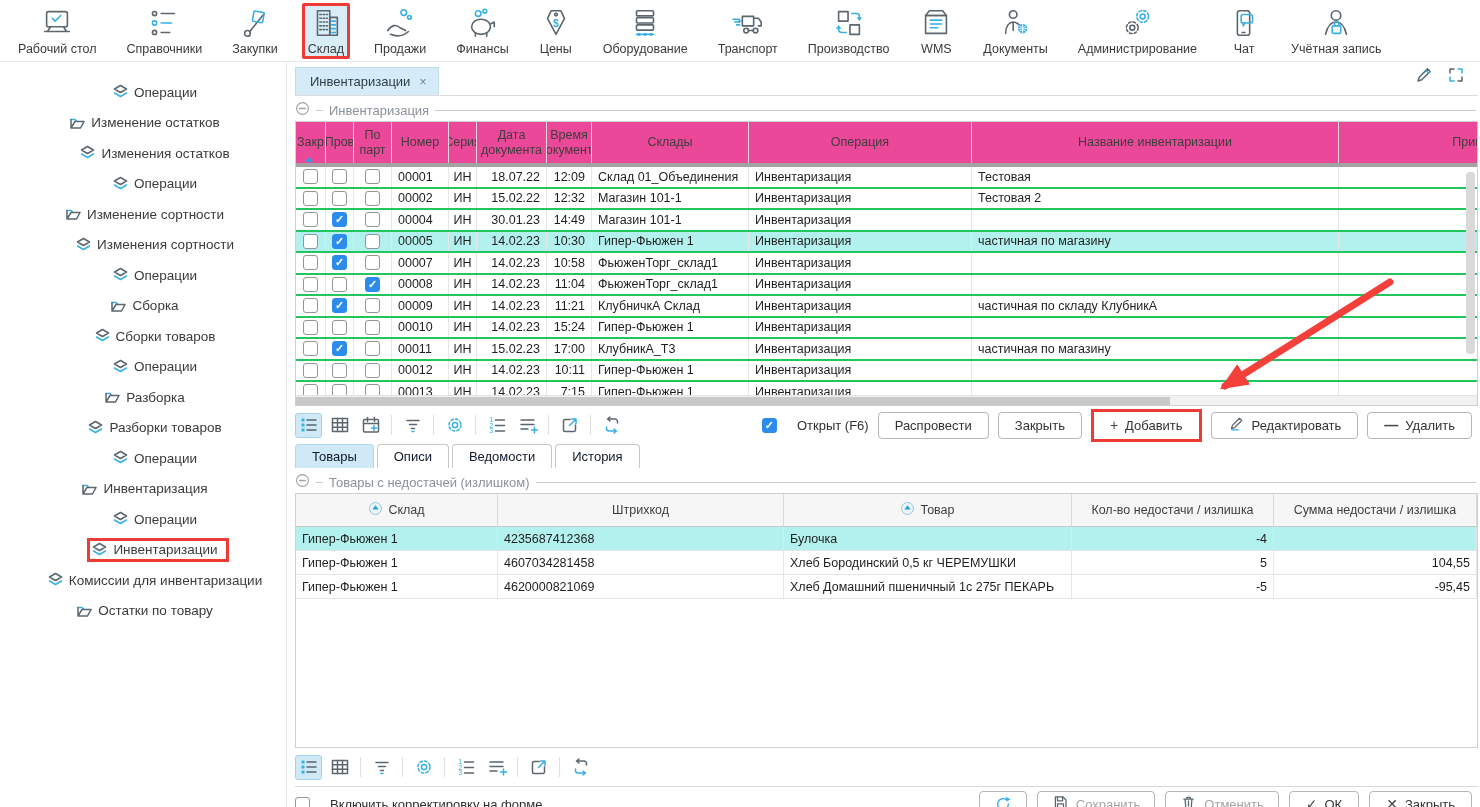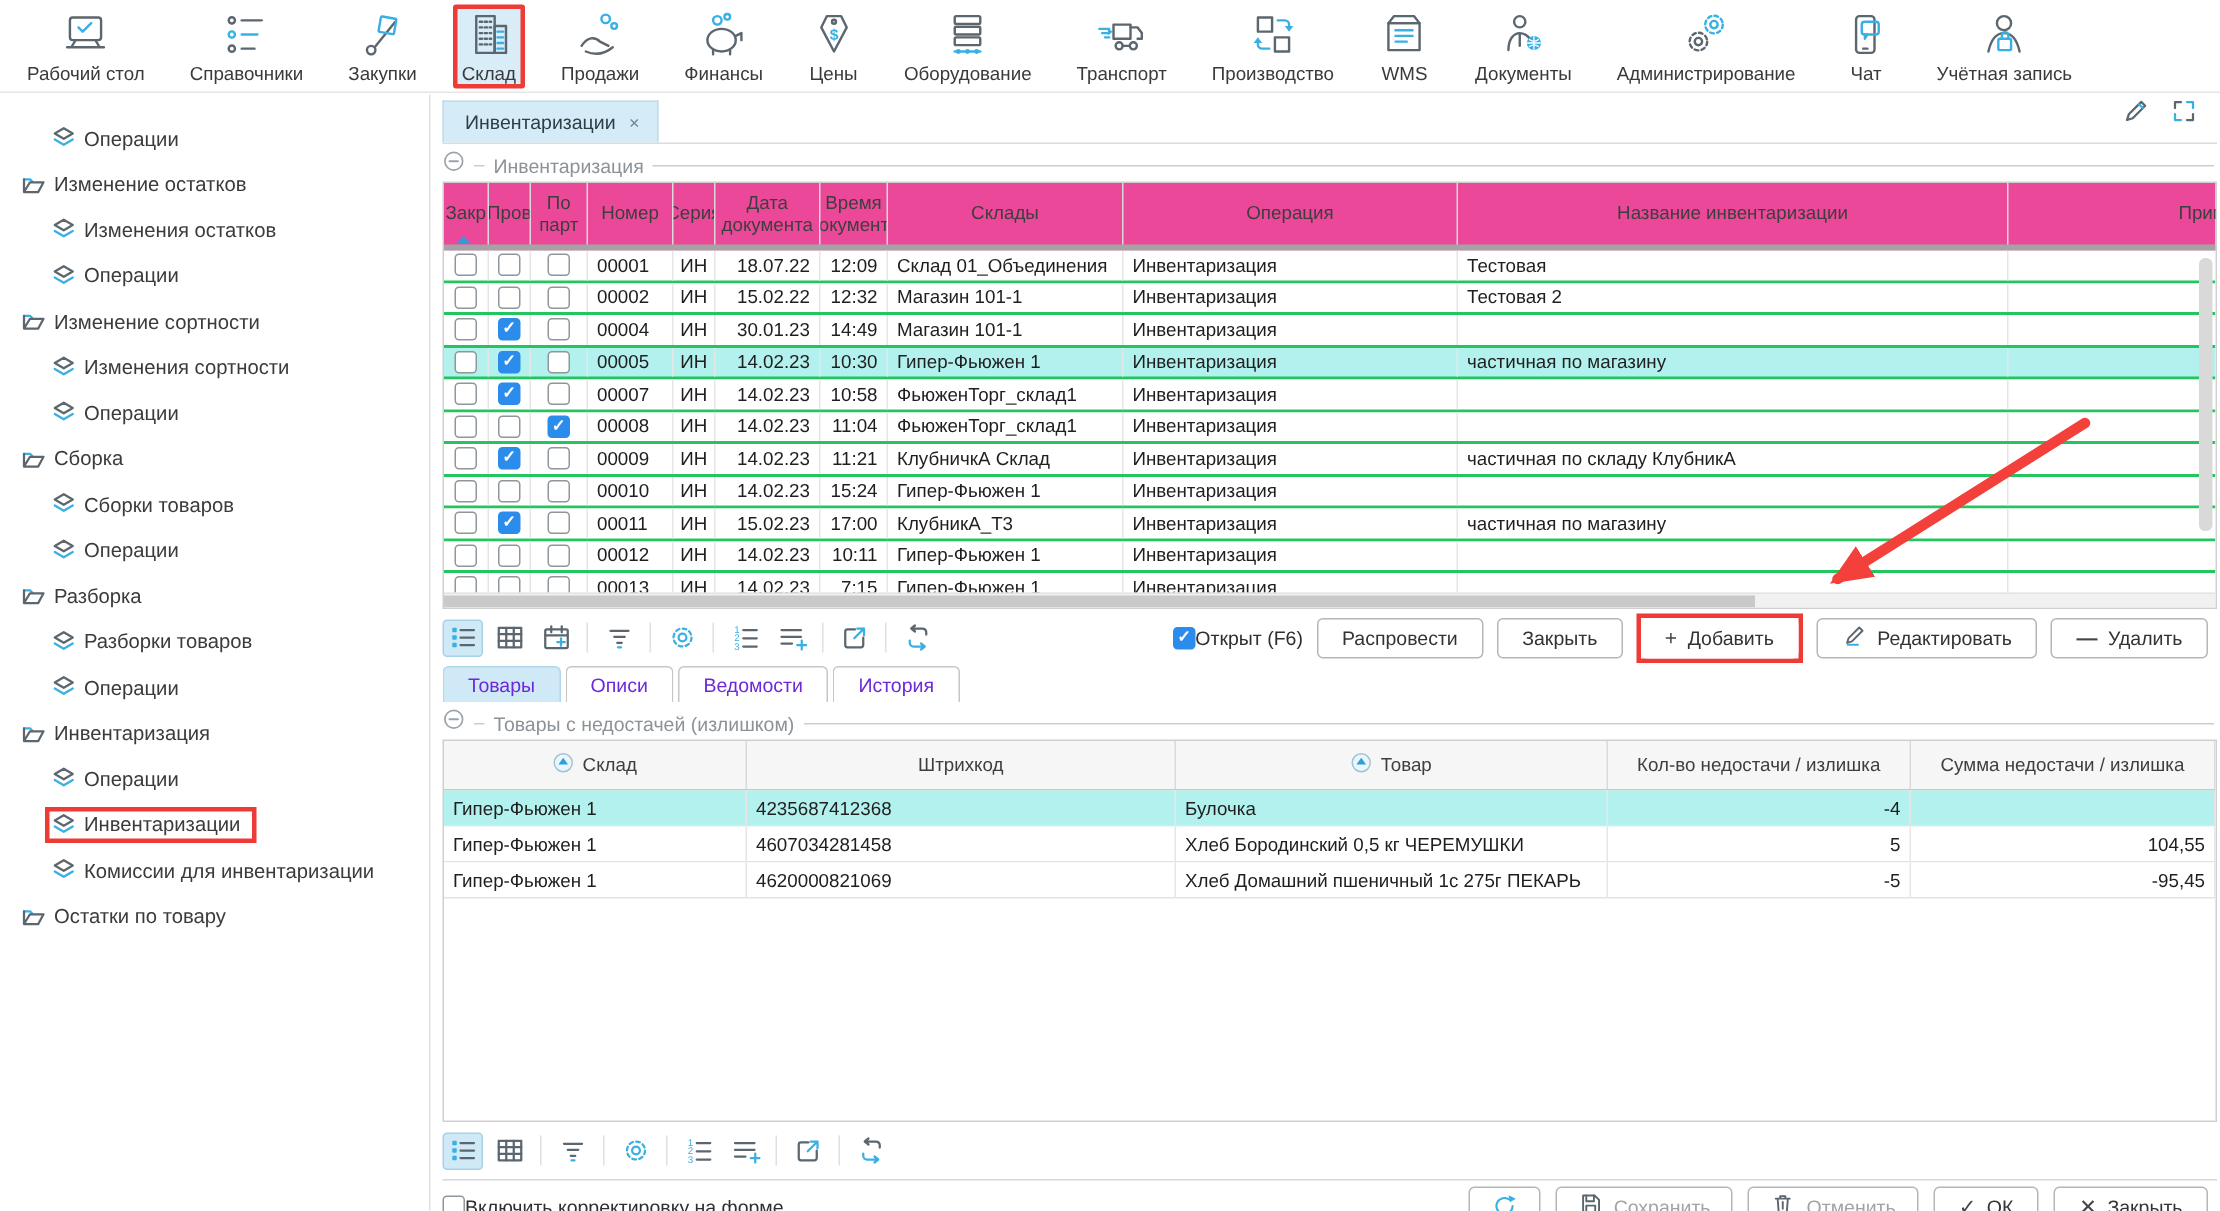--- a/index.html
+++ b/index.html
@@ -18,21 +18,21 @@
   .ribbon { height:62px; display:flex; align-items:center; gap:18px; padding:0 8px 0 12px;
     border-bottom:1px solid #e6e6e6; background:#fff; white-space:nowrap; }
   .ritem { display:flex; flex-direction:column; align-items:center; gap:2px;
     border:3px solid transparent; padding:0 3px; border-radius:2px; cursor:pointer; }
   .ritem.active { border-color:#ee3b36; background:#d8edf8; }
   .rlabel { font-size:12.5px; color:#3a3a3a; }
 
   
   .sidebar { position:absolute; left:0; top:63px; width:287px; bottom:0; background:#fff;
     border-right:1px solid #e2e2e2; padding-top:14px; }
-  .titem { height:30.5px; display:flex; align-items:center; padding-left:10px; cursor:pointer; }
+  .titem { height:30.5px; display:flex; align-items:center; padding-left:10px; cursor:pointer;justify-content:center; }
   .titem.ind { padding-left:30px; }
   .titem .inner { display:inline-flex; align-items:center; gap:5px; border:3px solid transparent; padding:1px 8px 1px 1px; }
   .titem.hl .inner { border-color:#ee3b36; }
   .tlabel { font-size:13.5px; color:#3b3b3b; }
   .titem .ic-folder { display:none; line-height:0; }
   .titem.folder .ic-folder { display:inline; }
   .ic-leaf { line-height:0; }
   .sb-scroll { position:absolute; right:2px; top:160px; width:5px; height:215px; background:#dcdcdc; border-radius:3px; }
 
   
@@ -74,33 +74,33 @@
   
   .midbar, .botbar { display:flex; align-items:center; gap:4px; }
   .midbar { margin-top:4px; height:30px; }
   .botbar { margin-top:6px; height:26px; }
   .tbico { width:27px; height:25px; display:flex; align-items:center; justify-content:center;
     border:1px solid transparent; border-radius:3px; cursor:pointer; }
   .tbico.sel { background:#cfeaf6; border-color:#a5d2ea; }
   .sep { width:1px; height:20px; background:#e0e0e0; margin:0 3px; }
 
   .midright { margin-left:auto; display:flex; align-items:center; gap:9px; padding-right:6px; }
-  .cbrow { display:flex; align-items:center; gap:0; font-size:13px; color:#2f2f2f; }
+  .cbrow { display:flex; align-items:center; gap:20px; font-size:13px; color:#2f2f2f; }
   .btn { height:27px; border:1px solid #b6b6b6; border-radius:4px; background:#fff; font-size:13px; color:#333;
     display:inline-flex; align-items:center; justify-content:center; gap:7px; padding:0 16px;
     font-family:inherit; cursor:pointer; white-space:nowrap; }
   .btn .glyph { font-size:14px; color:#444; }
   .btn.disabled { color:#a3a3a3; }
   .redwrap { display:inline-flex; border:3px solid #ee3b36; }
   .dash { color:#6d6d6d; font-weight:bold; }
 
   
   .tabs2 { display:flex; align-items:flex-end; gap:3px; margin-top:4px; height:24px; }
   .tab2 { border:1px solid #c6c6c6; border-bottom:none; border-radius:4px 4px 0 0; background:#fff;
-    padding:4px 16px; font-size:13px; color:#6d28d9; cursor:pointer; }
+    padding:4px 16px; font-size:13px; color:#0f172a; cursor:pointer; }
   .tab2.active { background:#cfeaf6; border-color:#b1d7ea; }
 
   
   .t2wrap { margin-top:3px; height:255px; border:1px solid #cfcfcf; background:#fff; overflow:hidden; }
   .t2grid { display:grid; grid-template-columns:202px 286px 288px 202px 1fr; }
   .t2head { height:33px; background:#f6f6f6; border-bottom:1px solid #c9c9c9; }
   .t2head .h { border-right:1px solid #d9d9d9; display:flex; align-items:center; justify-content:center; gap:5px;
     font-size:12.5px; color:#3e3e3e; overflow:hidden; }
   .t2row { height:24px; border-bottom:1px solid #e4e4e4; background:#fff; cursor:pointer; }
   .t2row.selected { background:#b2f1ee; }

